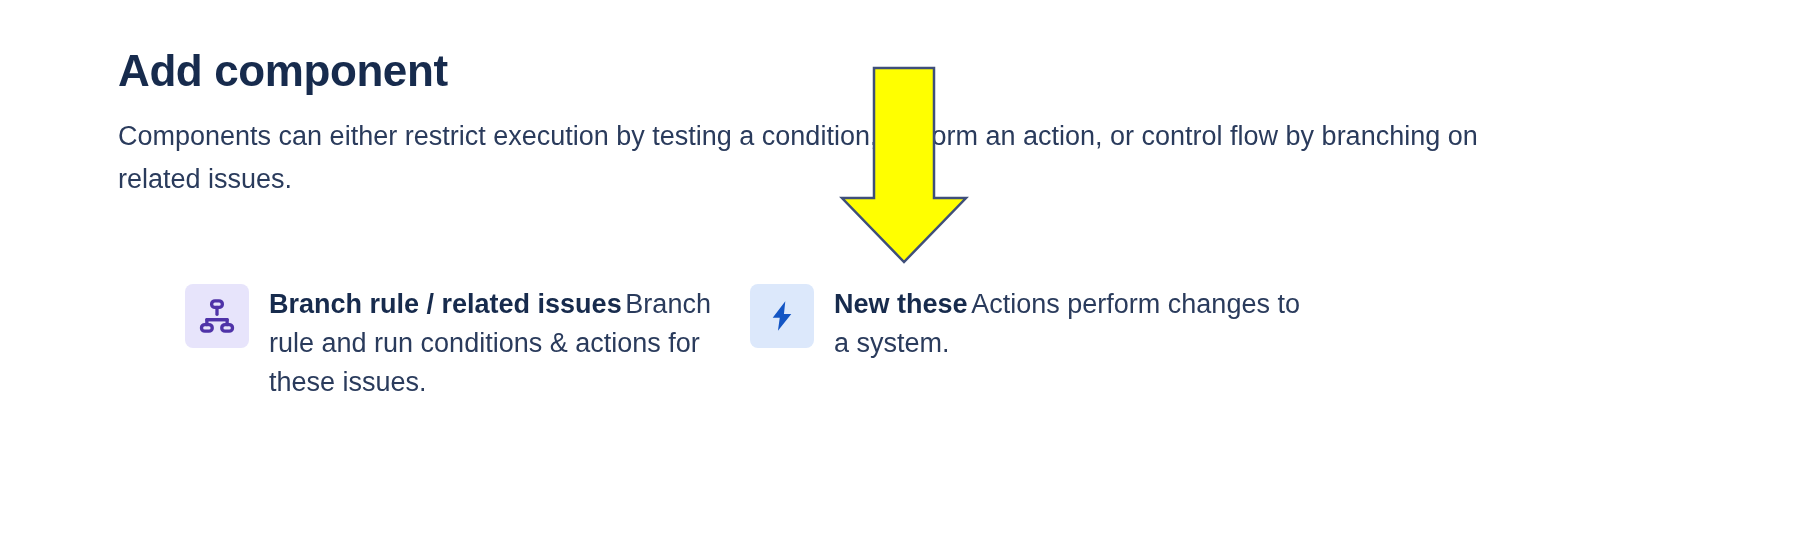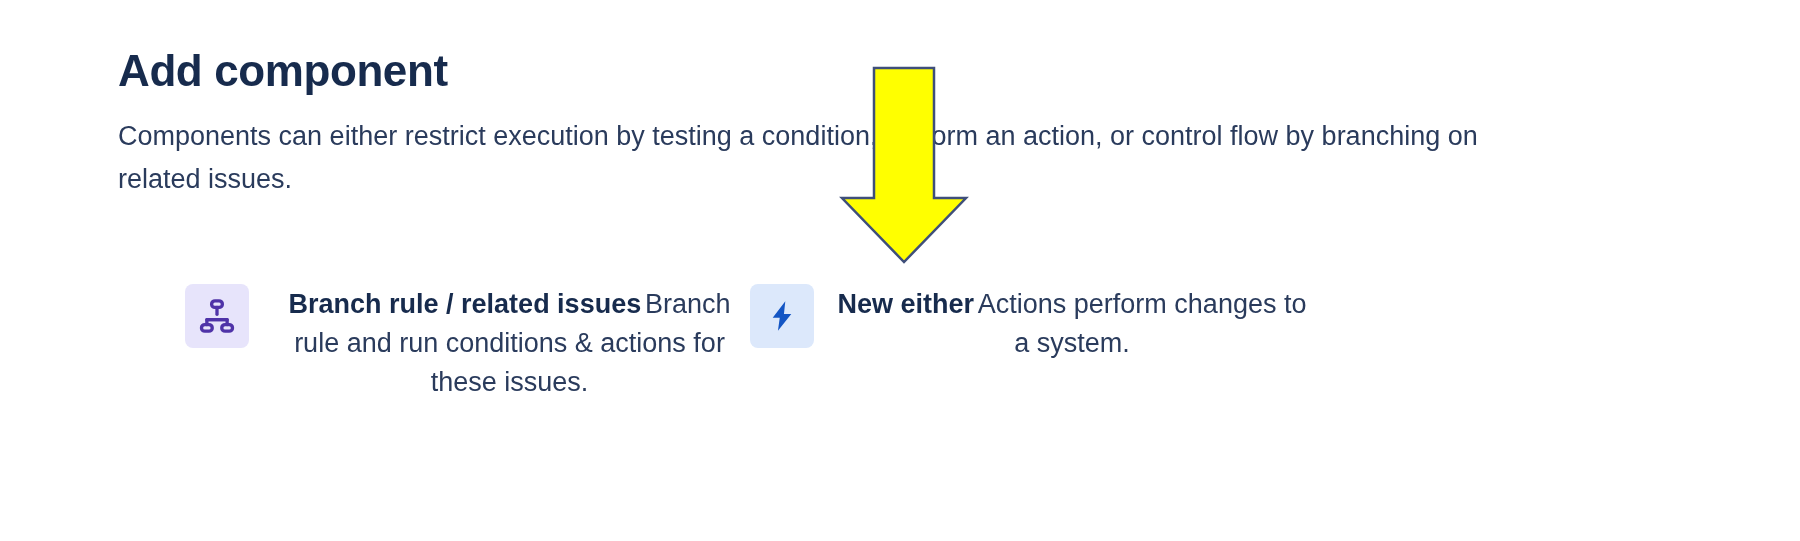--- a/index.html
+++ b/index.html
@@ -55,21 +55,21 @@
     width: 1500px;
   }
   .option {
     display: flex;
     align-items: flex-start;
     gap: 20px;
     cursor: pointer;
     background: transparent;
     border: 0;
     padding: 0;
-    text-align: center;
+    text-align: left;
   }
   .option-1 { width: 565px; }
   .option-2 { width: 560px; }
 
   .opt-icon {
     flex: 0 0 auto;
     width: 64px;
     height: 64px;
     border-radius: 8px;
     display: flex;
@@ -139,21 +139,21 @@
       </span>
     </button>
 
     <button class="option option-2">
       <span class="opt-icon action">
         <svg width="36" height="36" viewBox="0 0 24 24" aria-hidden="true">
           <path d="M14.2 2.2 L5.8 13.1 h4.7 l-1.2 8.7 L18.2 10.6 h-4.9 z" fill="#1355c4"></path>
         </svg>
       </span>
       <span class="opt-text">
-        <span class="opt-title">New either</span>
+        <span class="opt-title">New these</span>
         <span class="opt-desc">Actions perform changes to a system.</span>
       </span>
     </button>
 
   </div>
 
   <svg class="annotation-arrow" viewBox="0 0 132 200">
     <polygon points="36,2 96,2 96,132 128,132 66,196 4,132 36,132" fill="#ffff00" stroke="#3f4f7a" stroke-width="2.5" stroke-linejoin="miter"></polygon>
   </svg>
 

